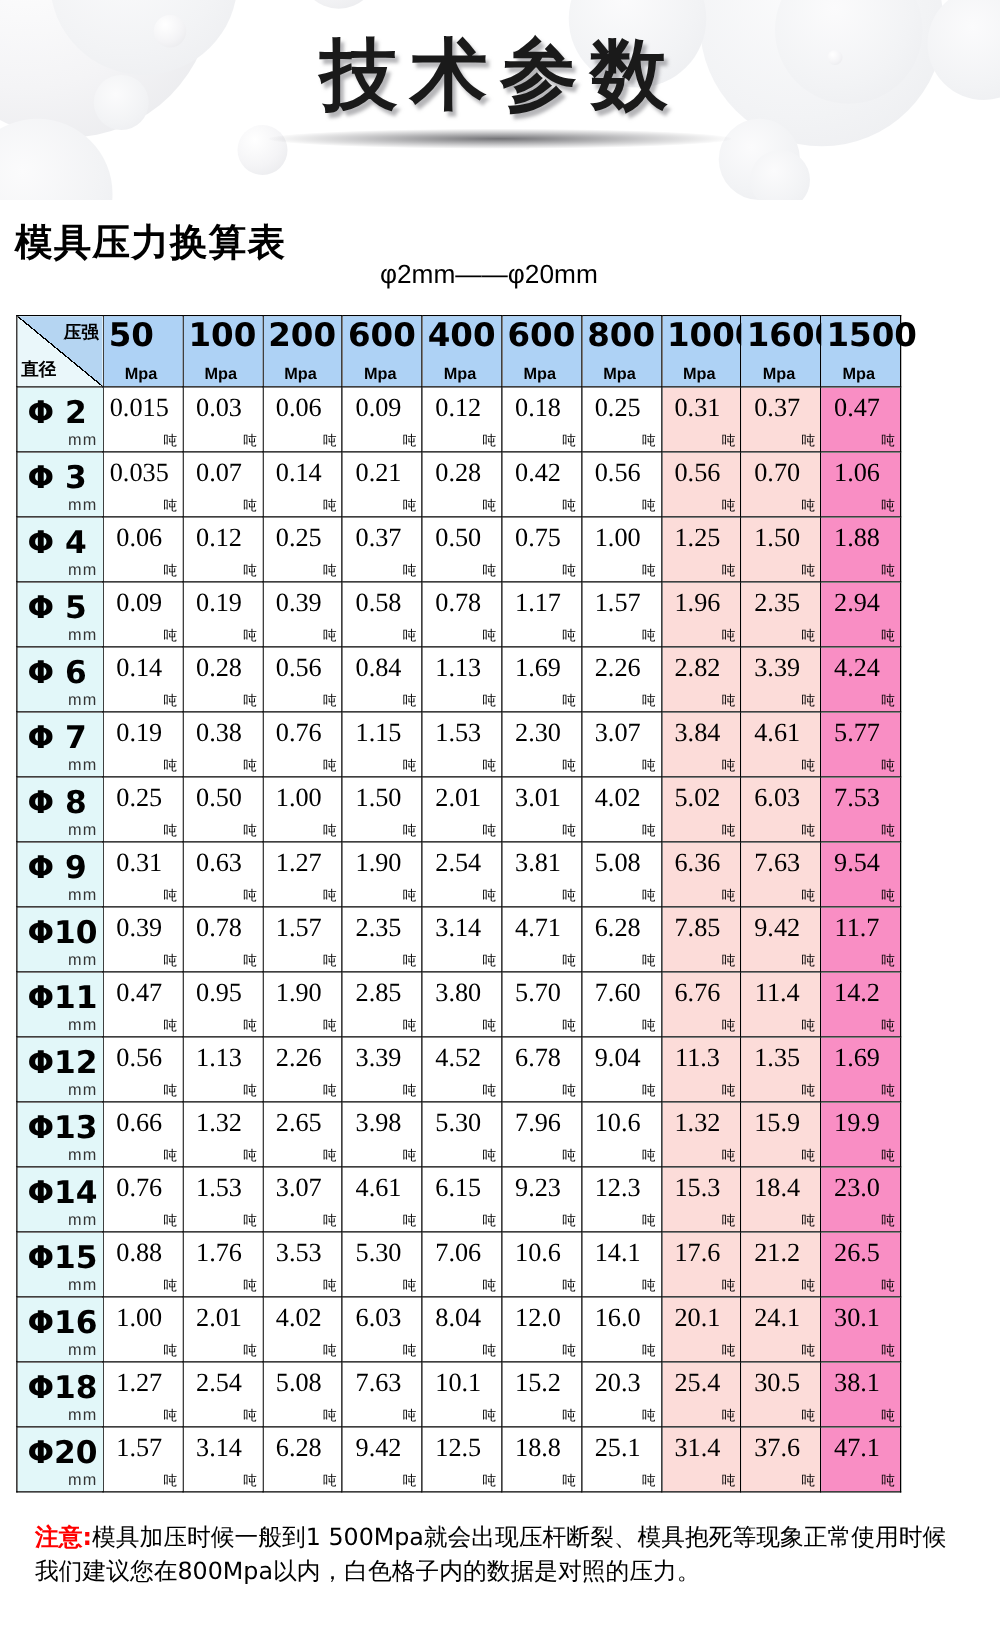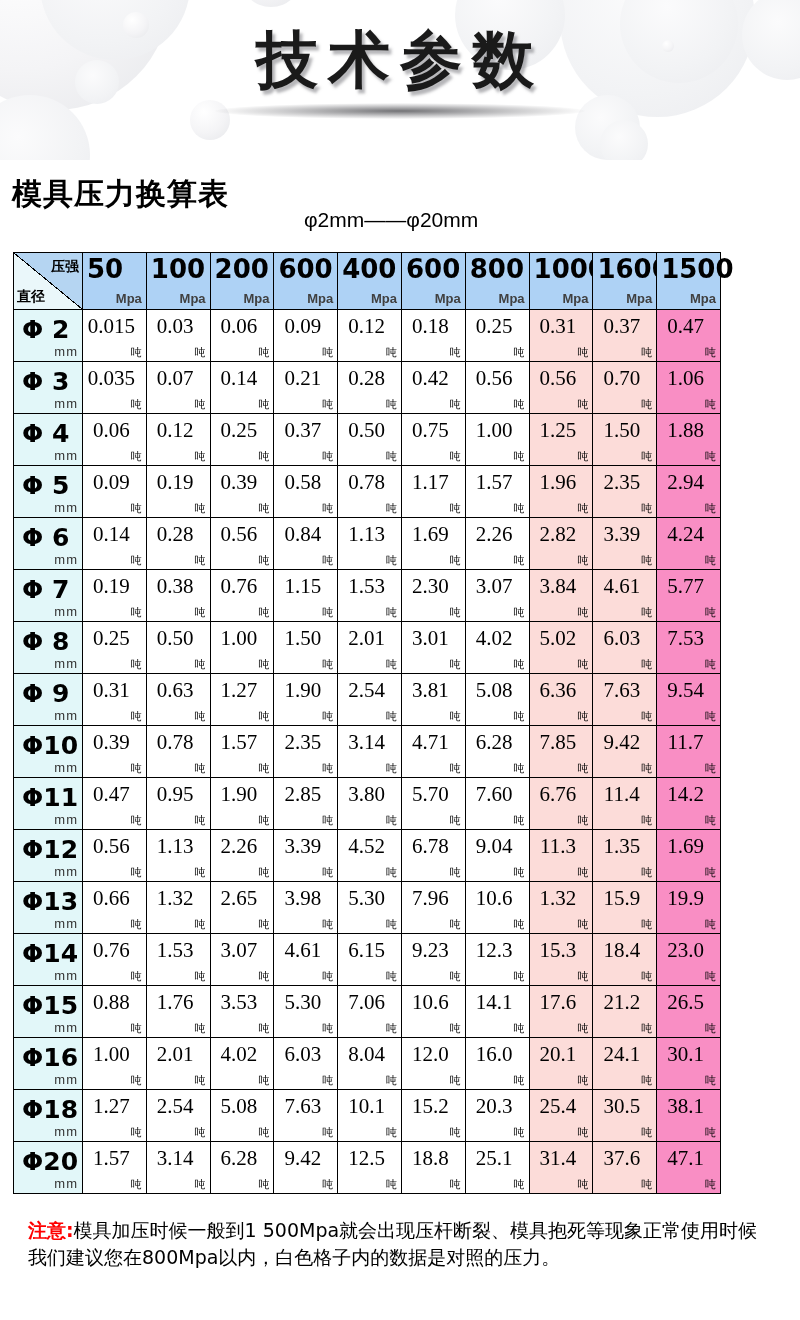--- a/index.html
+++ b/index.html
@@ -133,25 +133,25 @@
     left: 4px;
     top: 3px;
     font-family: "DejaVu Sans", sans-serif;
     font-size: 26px;
     font-weight: bold;
     color: #000000;
     line-height: 1;
   }
   .head-unit {
     position: absolute;
-    right: 4px;
+    right: 20px;
     bottom: 4px;
     font-family: "Liberation Sans", sans-serif;
     font-size: 13px;
-    color: #404040;
+    color: #000000;
     line-height: 1;
   }
 
   
   .dia-cell {
     background: #e2f7f9;
     height: 51px;
     position: relative;
   }
   .dia-label {

